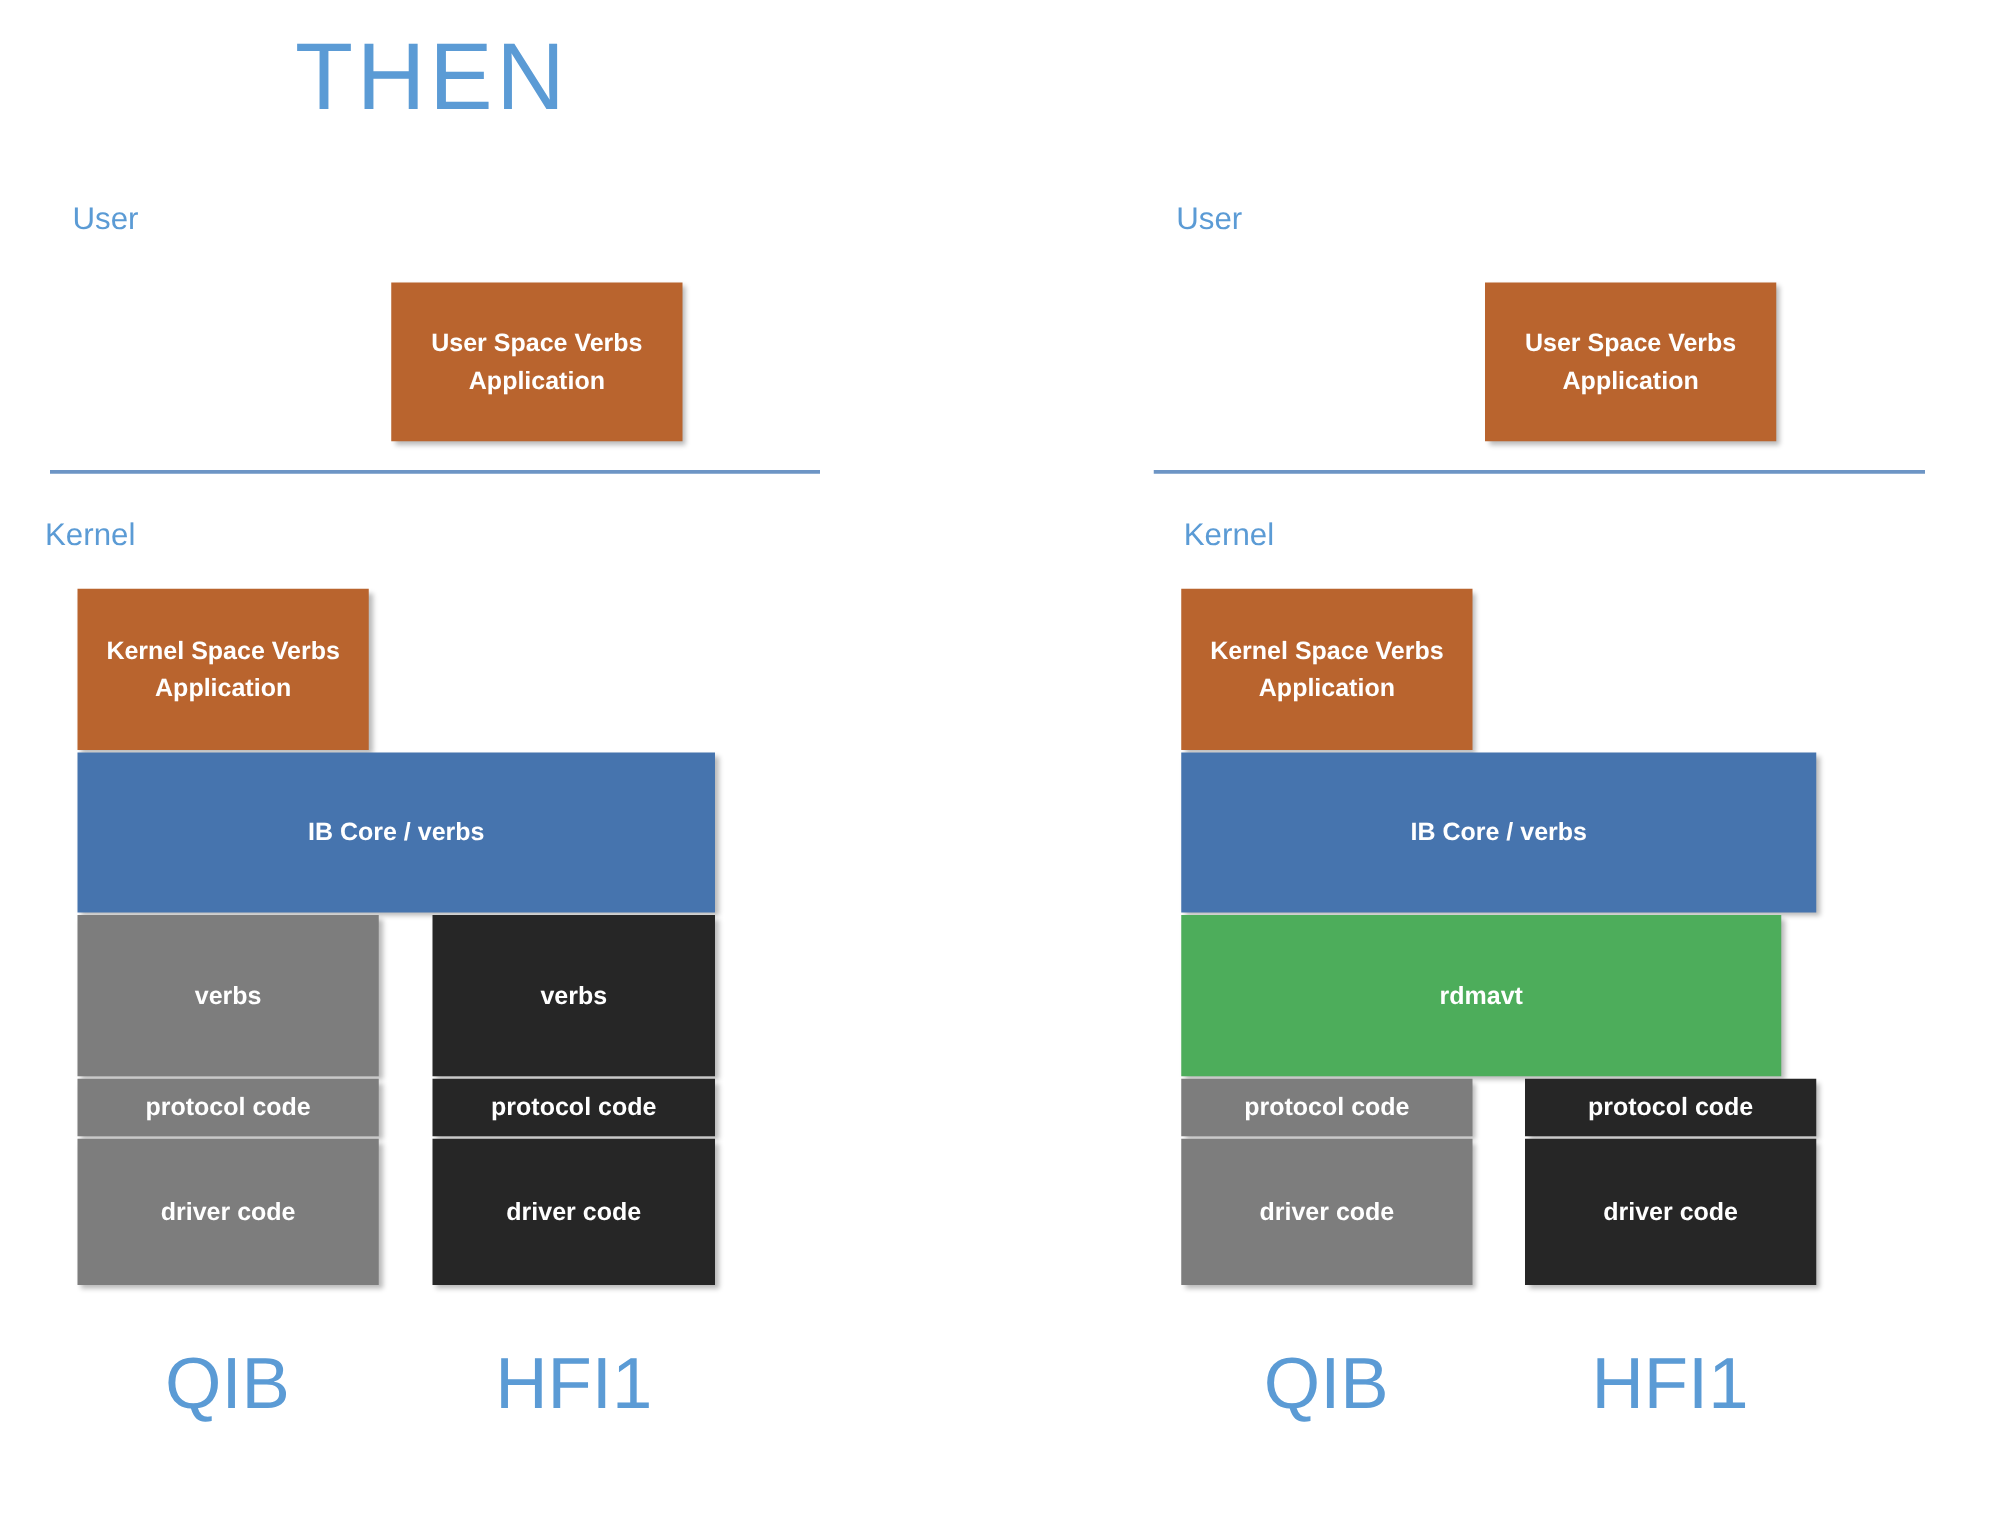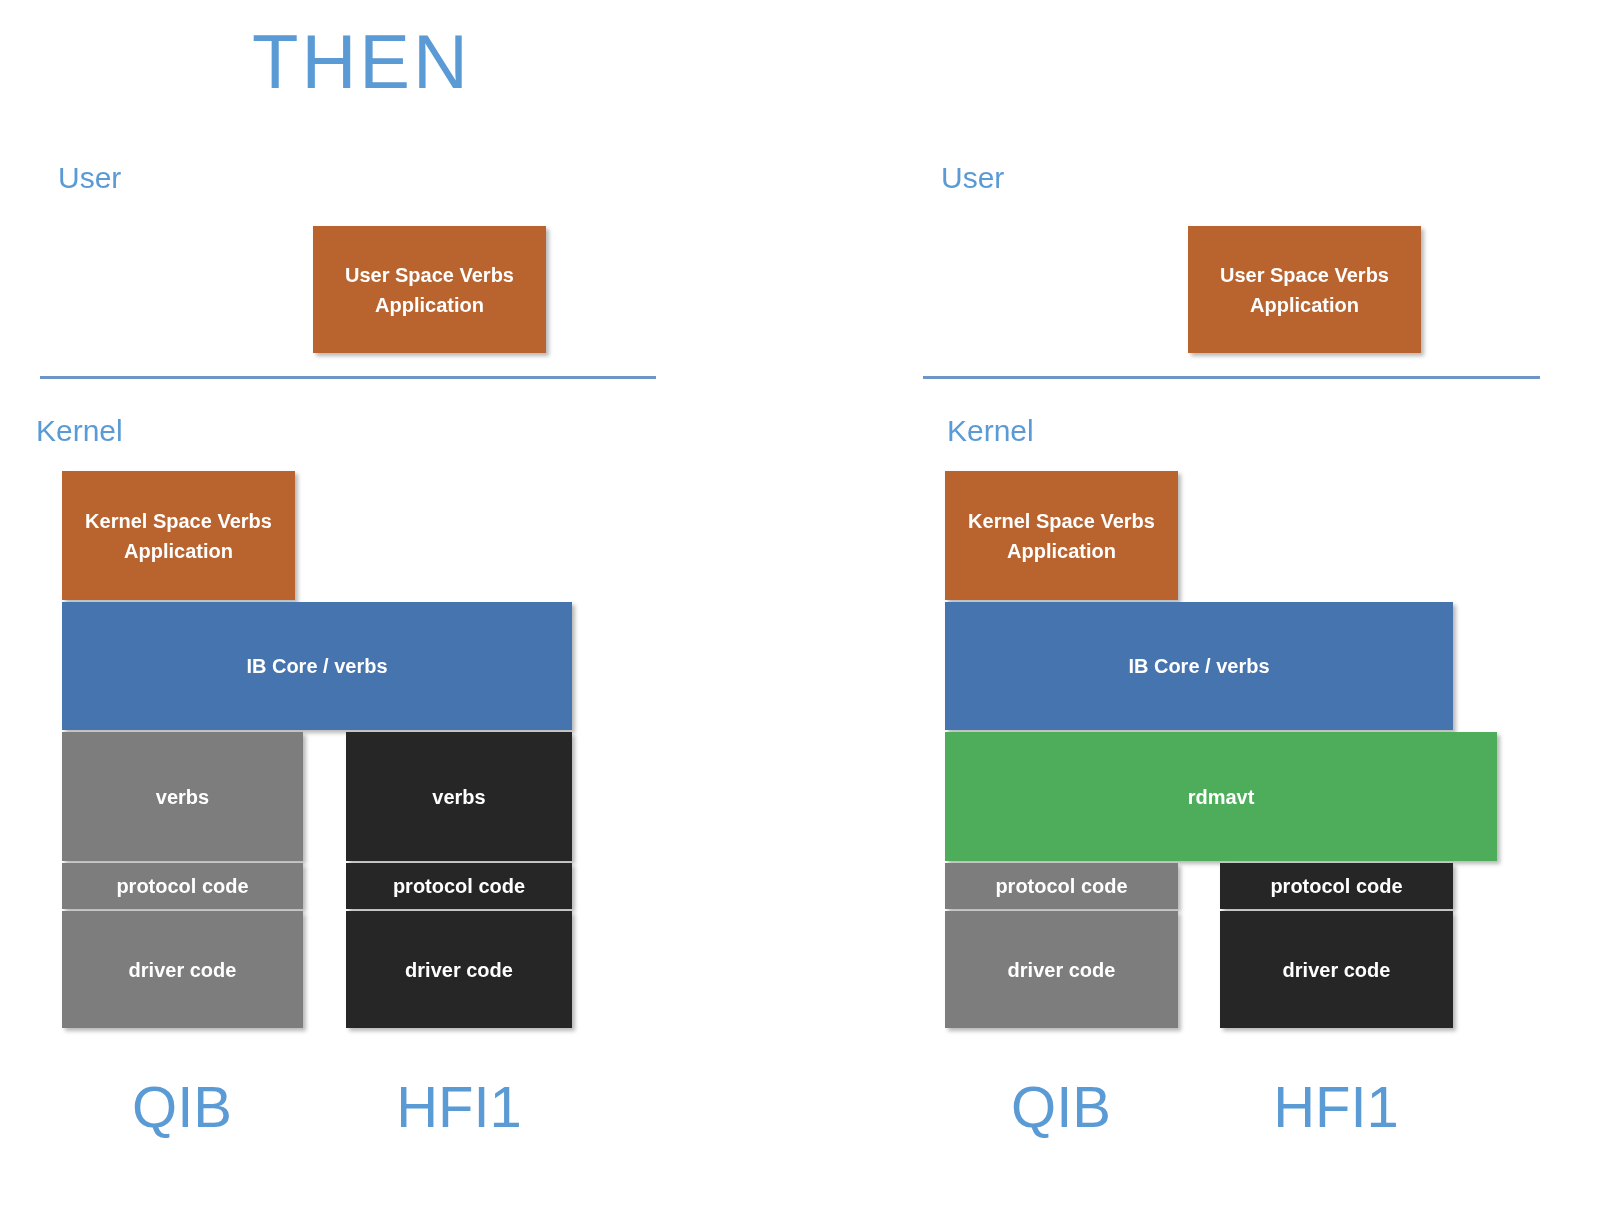--- a/index.html
+++ b/index.html
@@ -15,21 +15,21 @@
   body{
     width:1604px;height:1212px;position:relative;overflow:hidden;
     font-family:"Liberation Sans", sans-serif;
   }
   .stage{position:absolute;inset:0;}
   .big-title{
     position:absolute;font-size:76px;font-weight:300;letter-spacing:3px;
     color:var(--accent);line-height:1;white-space:nowrap;
   }
   .section-label{
-    position:absolute;font-size:30px;font-weight:400;color:var(--accent);
+    position:absolute;font-size:25px;font-weight:400;color:var(--accent);
     line-height:1;white-space:nowrap;
   }
   .divider{
     position:absolute;height:3px;background:var(--line);
   }
   .box{
     position:absolute;display:flex;align-items:center;justify-content:center;
     text-align:center;color:#ffffff;font-weight:700;font-size:20px;
     line-height:1.5;box-shadow:3px 3px 4px rgba(0,0,0,0.28);
     padding:0 4px;box-sizing:border-box;
@@ -42,21 +42,21 @@
   .col-label{
     position:absolute;font-size:58px;font-weight:400;color:var(--accent);
     text-align:center;line-height:1;white-space:nowrap;
   }
 </style>
 </head>
 <body>
 
 <div class="stage">
 
-  <div class="big-title" style="left:252px;top:24px;">THEN</div>
+  <div class="big-title" style="left:236px;top:24px;">THEN</div>
 
   <div class="section-label" style="left:58px;top:163px;">User</div>
 
   <div class="box orange" style="left:313px;top:226px;width:233px;height:127px;">User Space Verbs Application</div>
 
   <div class="divider" style="left:40px;top:376px;width:616px;"></div>
 
   <div class="section-label" style="left:36px;top:416px;">Kernel</div>
 
   <div class="box orange" style="left:62px;top:471px;width:233px;height:129px;">Kernel Space Verbs Application</div>
@@ -80,21 +80,21 @@
   <div class="box orange" style="left:1188px;top:226px;width:233px;height:127px;">User Space Verbs Application</div>
 
   <div class="divider" style="left:923px;top:376px;width:617px;"></div>
 
   <div class="section-label" style="left:947px;top:416px;">Kernel</div>
 
   <div class="box orange" style="left:945px;top:471px;width:233px;height:129px;">Kernel Space Verbs Application</div>
 
   <div class="box bluebox" style="left:945px;top:602px;width:508px;height:128px;">IB Core / verbs</div>
 
-  <div class="box green" style="left:945px;top:732px;width:552px;height:129px;">rdmavt</div>
+  <div class="box green" style="left:945px;top:732px;width:480px;height:129px;">rdmavt</div>
 
   <div class="box gray" style="left:945px;top:863px;width:233px;height:46px;">protocol code</div>
   <div class="box gray" style="left:945px;top:911px;width:233px;height:117px;">driver code</div>
 
   <div class="box dark" style="left:1220px;top:863px;width:233px;height:46px;">protocol code</div>
   <div class="box dark" style="left:1220px;top:911px;width:233px;height:117px;">driver code</div>
 
   <div class="col-label" style="left:996px;top:1078px;width:130px;">QIB</div>
   <div class="col-label" style="left:1261px;top:1078px;width:150px;">HFI1</div>
 

